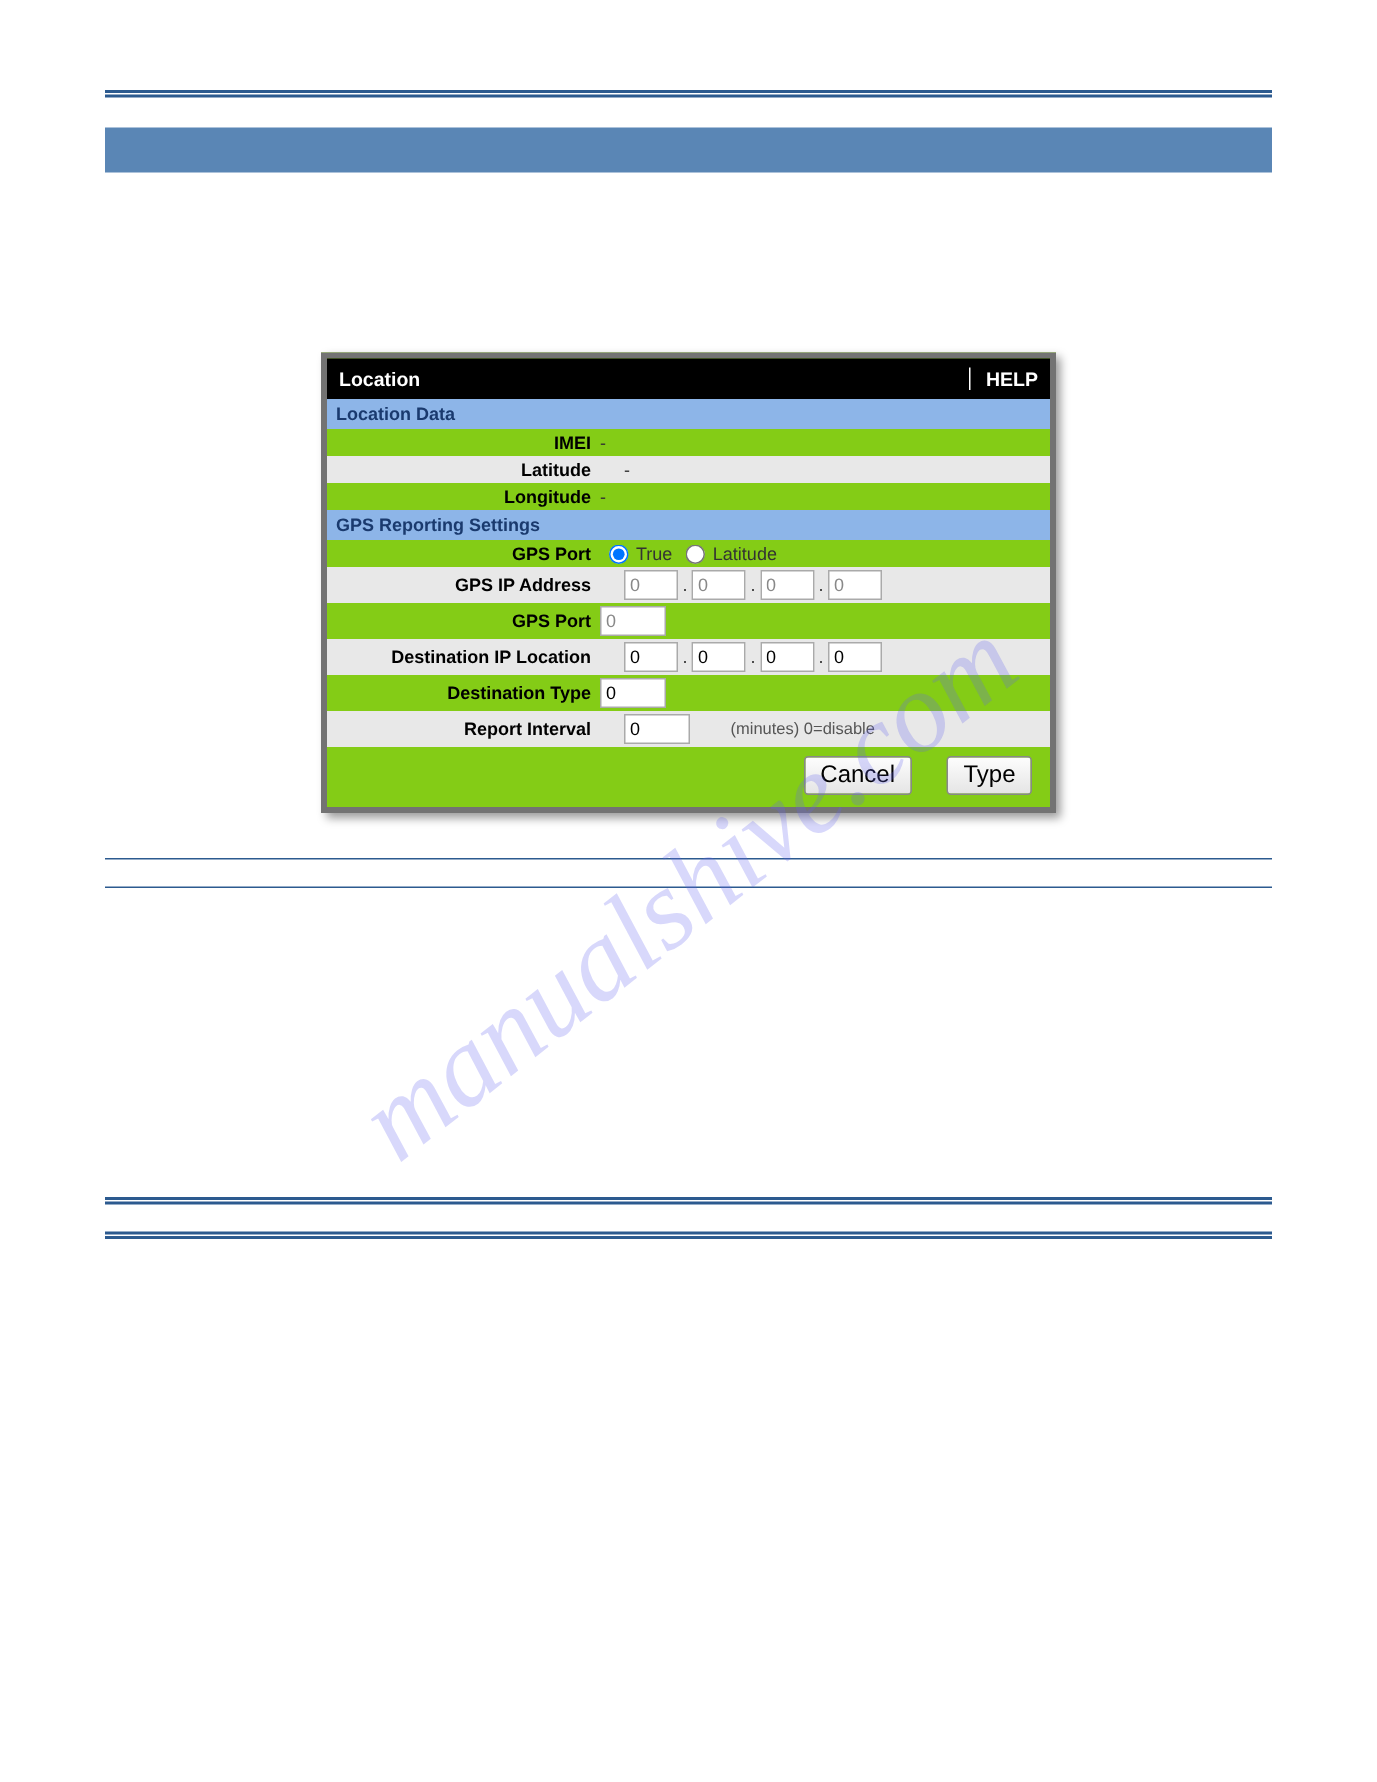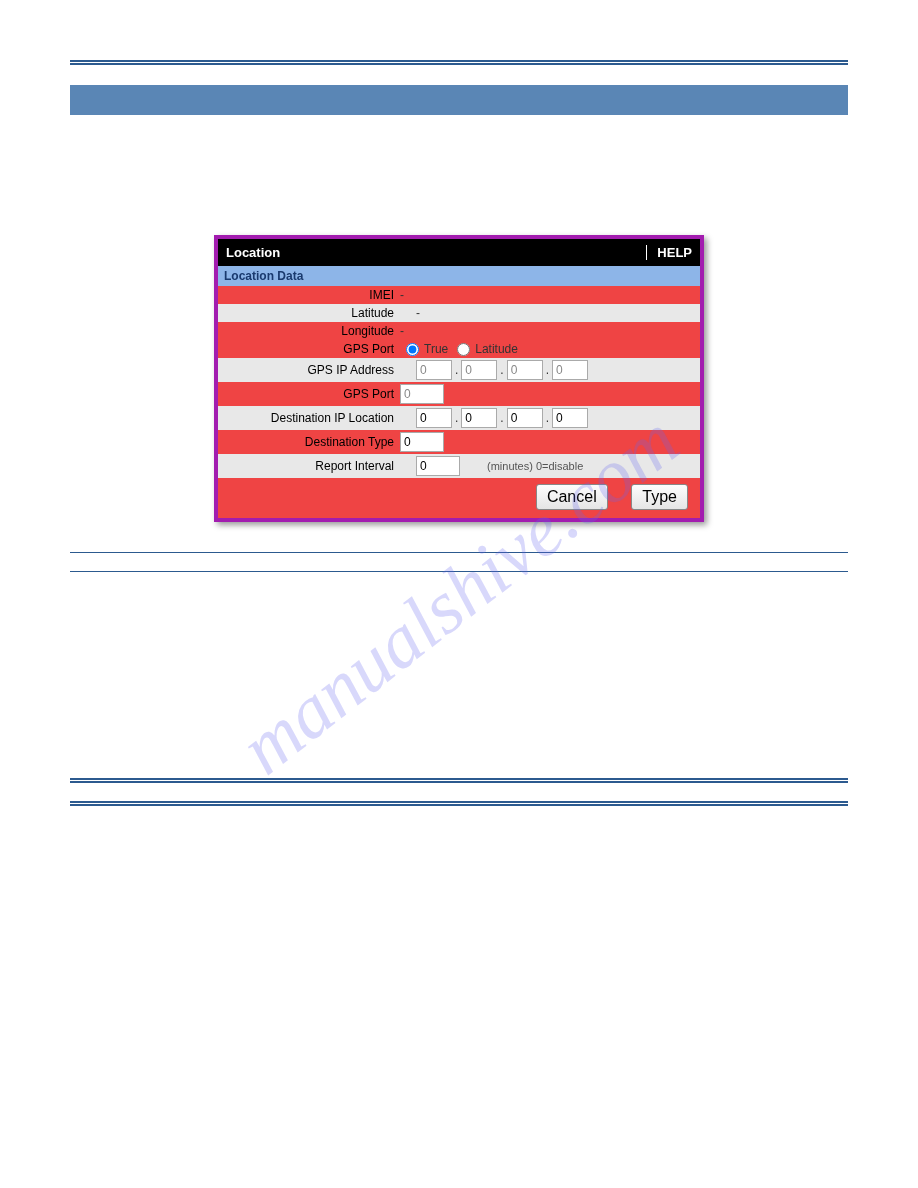--- a/index.html
+++ b/index.html
@@ -22,22 +22,22 @@
     margin-bottom: 20px;
   }
   .blue-bar {
     background: #5a86b5;
     height: 30px;
     margin-bottom: 120px;
   }
   .device-panel {
     width: 490px;
     margin: 0 auto 30px auto;
-    background: #ef4444;
-    border: 4px solid #a21caf;
+    background: #84cc16;
+    border: 4px solid #737373;
     box-shadow: 3px 3px 6px rgba(0,0,0,0.4);
     font-size: 13px;
   }
   .panel-header {
     background: #000;
     color: #fff;
     font-weight: bold;
     padding: 6px 8px;
     display: flex;
     justify-content: space-between;
@@ -56,21 +56,21 @@
   }
   .row {
     display: flex;
     align-items: center;
     padding: 2px 0;
   }
   .row.alt { background: #e8e8e8; gap: 16px; }
   .row .lbl {
     width: 182px;
     text-align: right;
-    font-weight: normal;
+    font-weight: bold;
     padding-right: 6px;
     font-size: 12px;
     color: #000;
   }
   .row .val {
     flex: 1;
     font-size: 12px;
     color: #333;
     display: flex;
     align-items: center;
@@ -155,20 +155,21 @@
     </div>
     <div class="row alt">
       <div class="lbl">Latitude</div>
       <div class="val">-</div>
     </div>
     <div class="row">
       <div class="lbl">Longitude</div>
       <div class="val">-</div>
     </div>
 
+    <div class="section-head">GPS Reporting Settings</div>
     <div class="row">
       <div class="lbl">GPS Port</div>
       <div class="val radio-wrap">
         <input type="radio" checked="" style="">
         <span>True</span>
         <input type="radio" style="">
         <span>Latitude</span>
       </div>
     </div>
     <div class="row alt">

